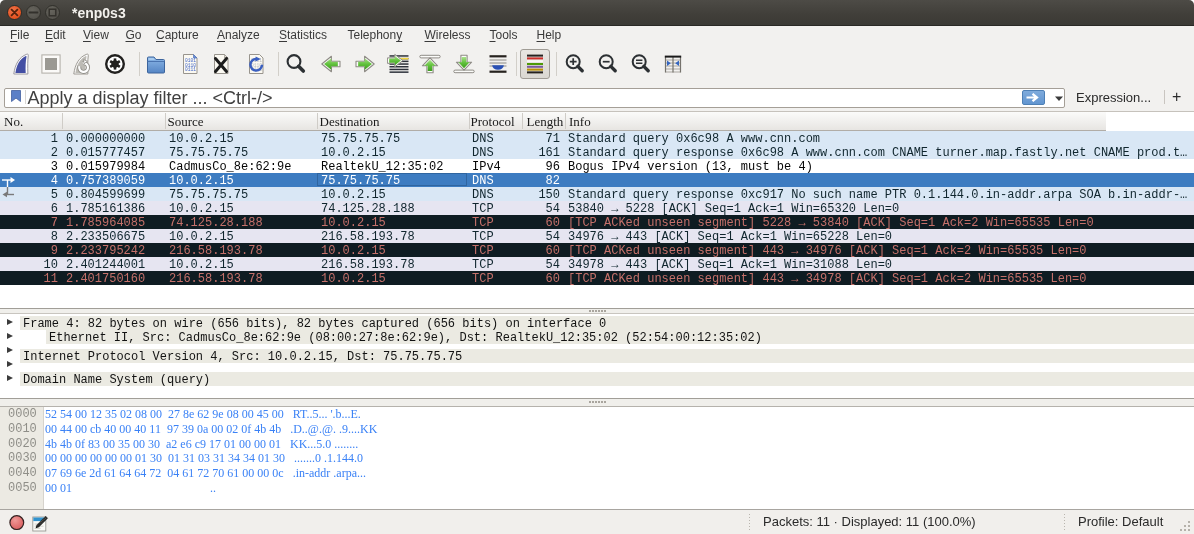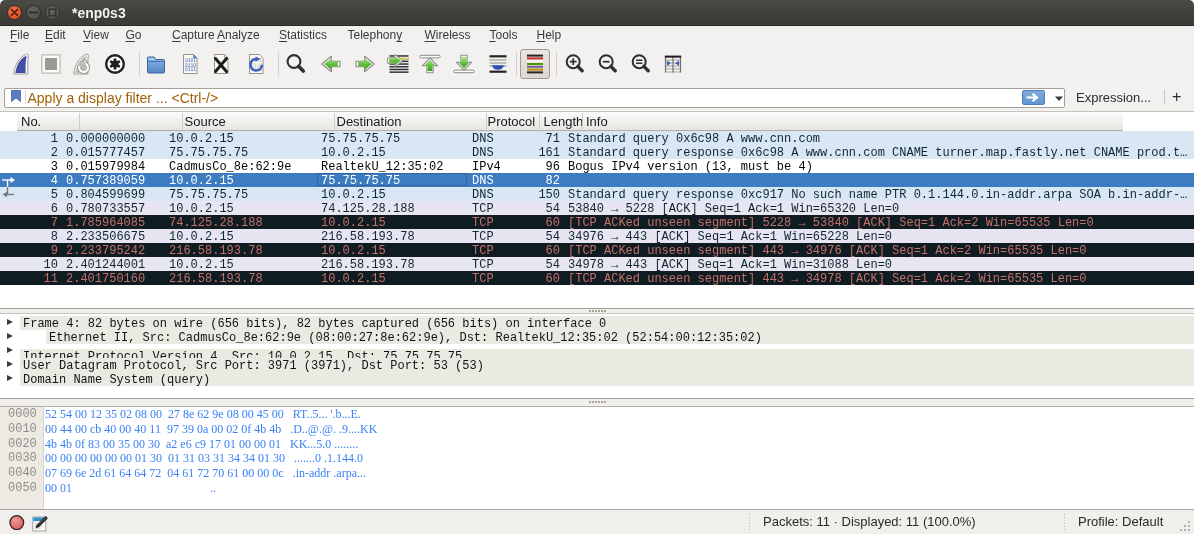--- a/index.html
+++ b/index.html
@@ -13,27 +13,27 @@
 #menubar{position:absolute;left:0;top:26px;width:1194px;height:21px;background:#f2f1ef;}
 .mi{position:absolute;top:0;height:21px;line-height:19px;font-size:12px;color:#3a3a3a;}
 .mi u{text-decoration:underline;text-underline-offset:2px;}
 
 #toolbar{position:absolute;left:0;top:47px;width:1194px;height:35px;background:#f2f1ef;}
 .tsep{position:absolute;top:5px;width:1px;height:24px;background:#d2cfc9;}
 .ticon{position:absolute;top:5px;width:24px;height:24px;}
 
 #filterbar{position:absolute;left:0;top:82px;width:1194px;height:30px;background:#f2f1ef;}
 #finput{position:absolute;left:4px;top:6px;width:1059px;height:17.5px;background:#ffffff;border:1px solid #a59f97;border-radius:2px;}
-#fph{position:absolute;left:27.5px;top:6px;height:29px;line-height:20px;font-size:14px;color:#a16207;}
+#fph{position:absolute;left:27.5px;top:6px;height:29px;line-height:20px;font-size:18px;color:#404040;}
 #fsep1{position:absolute;left:25px;top:8px;width:1px;height:14px;background:#d8d6d2;}
 #fexpr{position:absolute;left:1076px;top:5px;height:20px;line-height:21px;font-size:13px;color:#2b2b2b;}
 #fplus{position:absolute;left:1172px;top:4px;height:21px;line-height:22px;font-size:16px;color:#2b2b2b;}
 #fsep2{position:absolute;left:1164px;top:8px;width:1px;height:14px;background:#c9c5c0;}
 
-#colhead{position:absolute;left:17px;top:112px;width:1106px;height:18px;background:linear-gradient(#fbfbfa,#e7e5e2);border-bottom:1px solid #b1ada7;}
+#colhead{position:absolute;left:0;top:112px;width:1106px;height:18px;background:linear-gradient(#fbfbfa,#e7e5e2);border-bottom:1px solid #b1ada7;font-family:Liberation Serif, serif;}
 .ch{position:absolute;top:0;height:18px;line-height:19px;font-size:13px;color:#191919;}
 .cs{position:absolute;top:1px;width:1px;height:16px;background:#cfccc7;}
 
 #plist{position:absolute;left:0;top:131px;width:1194px;height:154px;font-family:"Liberation Mono",monospace;font-size:12px;}
 .prow{position:absolute;left:0;width:1194px;height:14px;line-height:14px;white-space:pre;overflow:hidden;}
 .prow .no{position:absolute;left:0;top:1px;width:58px;text-align:right;}
 .prow .tm{position:absolute;left:66px;top:1px;}
 .prow .sr{position:absolute;left:169px;top:1px;}
 .prow .ds{position:absolute;left:321px;top:1px;}
 .prow .pr{position:absolute;left:472px;top:1px;}
@@ -74,21 +74,21 @@
       <path d="M22.5,7.5 h8" stroke="#33312c" stroke-width="1.8" stroke-linecap="round"></path>
       <rect x="42.2" y="4.2" width="6.6" height="6.6" fill="none" stroke="#33312c" stroke-width="1.5"></rect>
     </svg>
     <div id="title">*enp0s3</div>
   </div>
   <div id="menubar">
     <div class="mi" style="left:10px;"><u>F</u>ile</div>
     <div class="mi" style="left:45px;"><u>E</u>dit</div>
     <div class="mi" style="left:83px;"><u>V</u>iew</div>
     <div class="mi" style="left:125.5px;"><u>G</u>o</div>
-    <div class="mi" style="left:156px;margin-left:16px;"><u>C</u>apture</div>
+    <div class="mi" style="left:156px;"><u>C</u>apture</div>
     <div class="mi" style="left:217px;"><u>A</u>nalyze</div>
     <div class="mi" style="left:279px;"><u>S</u>tatistics</div>
     <div class="mi" style="left:347.5px;">Telephon<u>y</u></div>
     <div class="mi" style="left:424.5px;"><u>W</u>ireless</div>
     <div class="mi" style="left:489.5px;"><u>T</u>ools</div>
     <div class="mi" style="left:536.5px;"><u>H</u>elp</div>
   </div>
   <div id="toolbar">
     <svg style="position:absolute;width:0;height:0;">
         <defs>
@@ -300,21 +300,21 @@
     <div class="cs" style="left:468.5px;"></div>
     <div class="cs" style="left:522px;"></div>
     <div class="cs" style="left:565px;"></div>
   </div>
   <div id="plist">
     <div class="prow cudp" style="top:0;"><span class="no">1</span><span class="tm">0.000000000</span><span class="sr">10.0.2.15</span><span class="ds">75.75.75.75</span><span class="pr">DNS</span><span class="ln">71</span><span class="in">Standard query 0x6c98 A www.cnn.com</span></div>
     <div class="prow cudp" style="top:14px;"><span class="no">2</span><span class="tm">0.015777457</span><span class="sr">75.75.75.75</span><span class="ds">10.0.2.15</span><span class="pr">DNS</span><span class="ln">161</span><span class="in">Standard query response 0x6c98 A www.cnn.com CNAME turner.map.fastly.net CNAME prod.t…</span></div>
     <div class="prow cwhite" style="top:28px;"><span class="no">3</span><span class="tm">0.015979984</span><span class="sr">CadmusCo_8e:62:9e</span><span class="ds">RealtekU_12:35:02</span><span class="pr">IPv4</span><span class="ln">96</span><span class="in">Bogus IPv4 version (13, must be 4)</span></div>
     <div class="prow csel" style="top:42px;"><span class="no">4</span><span class="tm">0.757389059</span><span class="sr">10.0.2.15</span><span class="ds">75.75.75.75</span><span class="pr">DNS</span><span class="ln">82</span></div>
     <div class="prow cudp" style="top:56px;"><span class="no">5</span><span class="tm">0.804599699</span><span class="sr">75.75.75.75</span><span class="ds">10.0.2.15</span><span class="pr">DNS</span><span class="ln">150</span><span class="in">Standard query response 0xc917 No such name PTR 0.1.144.0.in-addr.arpa SOA b.in-addr-…</span></div>
-    <div class="prow ctcp" style="top:70px;"><span class="no">6</span><span class="tm">0.780733557</span><span class="sr">10.0.2.15</span><span class="ds">74.125.28.188</span><span class="pr">TCP</span><span class="ln">54</span><span class="in">53840 → 5228 [ACK] Seq=1 Ack=1 Win=65320 Len=0</span></div>
+    <div class="prow ctcp" style="top:70px;"><span class="no">6</span><span class="tm">1.785161386</span><span class="sr">10.0.2.15</span><span class="ds">74.125.28.188</span><span class="pr">TCP</span><span class="ln">54</span><span class="in">53840 → 5228 [ACK] Seq=1 Ack=1 Win=65320 Len=0</span></div>
     <div class="prow cbad" style="top:84px;"><span class="no">7</span><span class="tm">1.785964085</span><span class="sr">74.125.28.188</span><span class="ds">10.0.2.15</span><span class="pr">TCP</span><span class="ln">60</span><span class="in">[TCP ACKed unseen segment] 5228 → 53840 [ACK] Seq=1 Ack=2 Win=65535 Len=0</span></div>
     <div class="prow ctcp" style="top:98px;"><span class="no">8</span><span class="tm">2.233506675</span><span class="sr">10.0.2.15</span><span class="ds">216.58.193.78</span><span class="pr">TCP</span><span class="ln">54</span><span class="in">34976 → 443 [ACK] Seq=1 Ack=1 Win=65228 Len=0</span></div>
     <div class="prow cbad" style="top:112px;"><span class="no">9</span><span class="tm">2.233795242</span><span class="sr">216.58.193.78</span><span class="ds">10.0.2.15</span><span class="pr">TCP</span><span class="ln">60</span><span class="in">[TCP ACKed unseen segment] 443 → 34976 [ACK] Seq=1 Ack=2 Win=65535 Len=0</span></div>
     <div class="prow ctcp" style="top:126px;"><span class="no">10</span><span class="tm">2.401244001</span><span class="sr">10.0.2.15</span><span class="ds">216.58.193.78</span><span class="pr">TCP</span><span class="ln">54</span><span class="in">34978 → 443 [ACK] Seq=1 Ack=1 Win=31088 Len=0</span></div>
     <div class="prow cbad" style="top:140px;"><span class="no">11</span><span class="tm">2.401750160</span><span class="sr">216.58.193.78</span><span class="ds">10.0.2.15</span><span class="pr">TCP</span><span class="ln">60</span><span class="in">[TCP ACKed unseen segment] 443 → 34978 [ACK] Seq=1 Ack=2 Win=65535 Len=0</span></div>
     <div class="abs" style="left:316.5px;top:42px;width:150px;height:13px;border:1px solid #2f65a0;border-right-color:#2f65a0;box-sizing:border-box;"></div>
     <svg class="abs" style="left:0;top:42px;" width="20" height="28" viewBox="0 0 20 28">
       <g stroke="#ffffff" stroke-width="1.4" fill="none">
         <path d="M2,7 h9"></path>
           <path d="M7.5,7 v7"></path>
@@ -327,21 +327,20 @@
       <path d="M7,18.8 l-4.5,2.7 l4.5,2.7 z" fill="#7a7a7a"></path>
     </svg>
   </div>
   <div id="split1">
       <div class="dots" style="left:589px;top:1px;"></div>
     </div>
   <div id="details">
     <div class="drow" style="top:1.5px;"><span class="dtx">Frame 4: 82 bytes on wire (656 bits), 82 bytes captured (656 bits) on interface 0</span></div>
     <div class="drow" style="top:15.5px;margin-left:26px;"><span class="dtx">Ethernet II, Src: CadmusCo_8e:62:9e (08:00:27:8e:62:9e), Dst: RealtekU_12:35:02 (52:54:00:12:35:02)</span></div>
     <div class="drow" style="top:35px;"><span class="dtx">Internet Protocol Version 4, Src: 10.0.2.15, Dst: 75.75.75.75</span></div>
-    <div class="drow" style="top:43.5px;"><span class="dtx">User Datagram Protocol, Src Port: 3971 (3971), Dst Port: 53 (53)</span></div>
     <div class="drow" style="top:57.5px;"><span class="dtx">Domain Name System (query)</span></div>
     <div class="dtri" style="top:5px;"></div>
     <div class="dtri" style="top:19px;"></div>
     <div class="dtri" style="top:33px;"></div>
     <div class="dtri" style="top:47px;"></div>
     <div class="dtri" style="top:61px;"></div>
   </div>
   <div id="split2">
       <div class="dots" style="left:589px;top:2px;"></div>
     </div>

